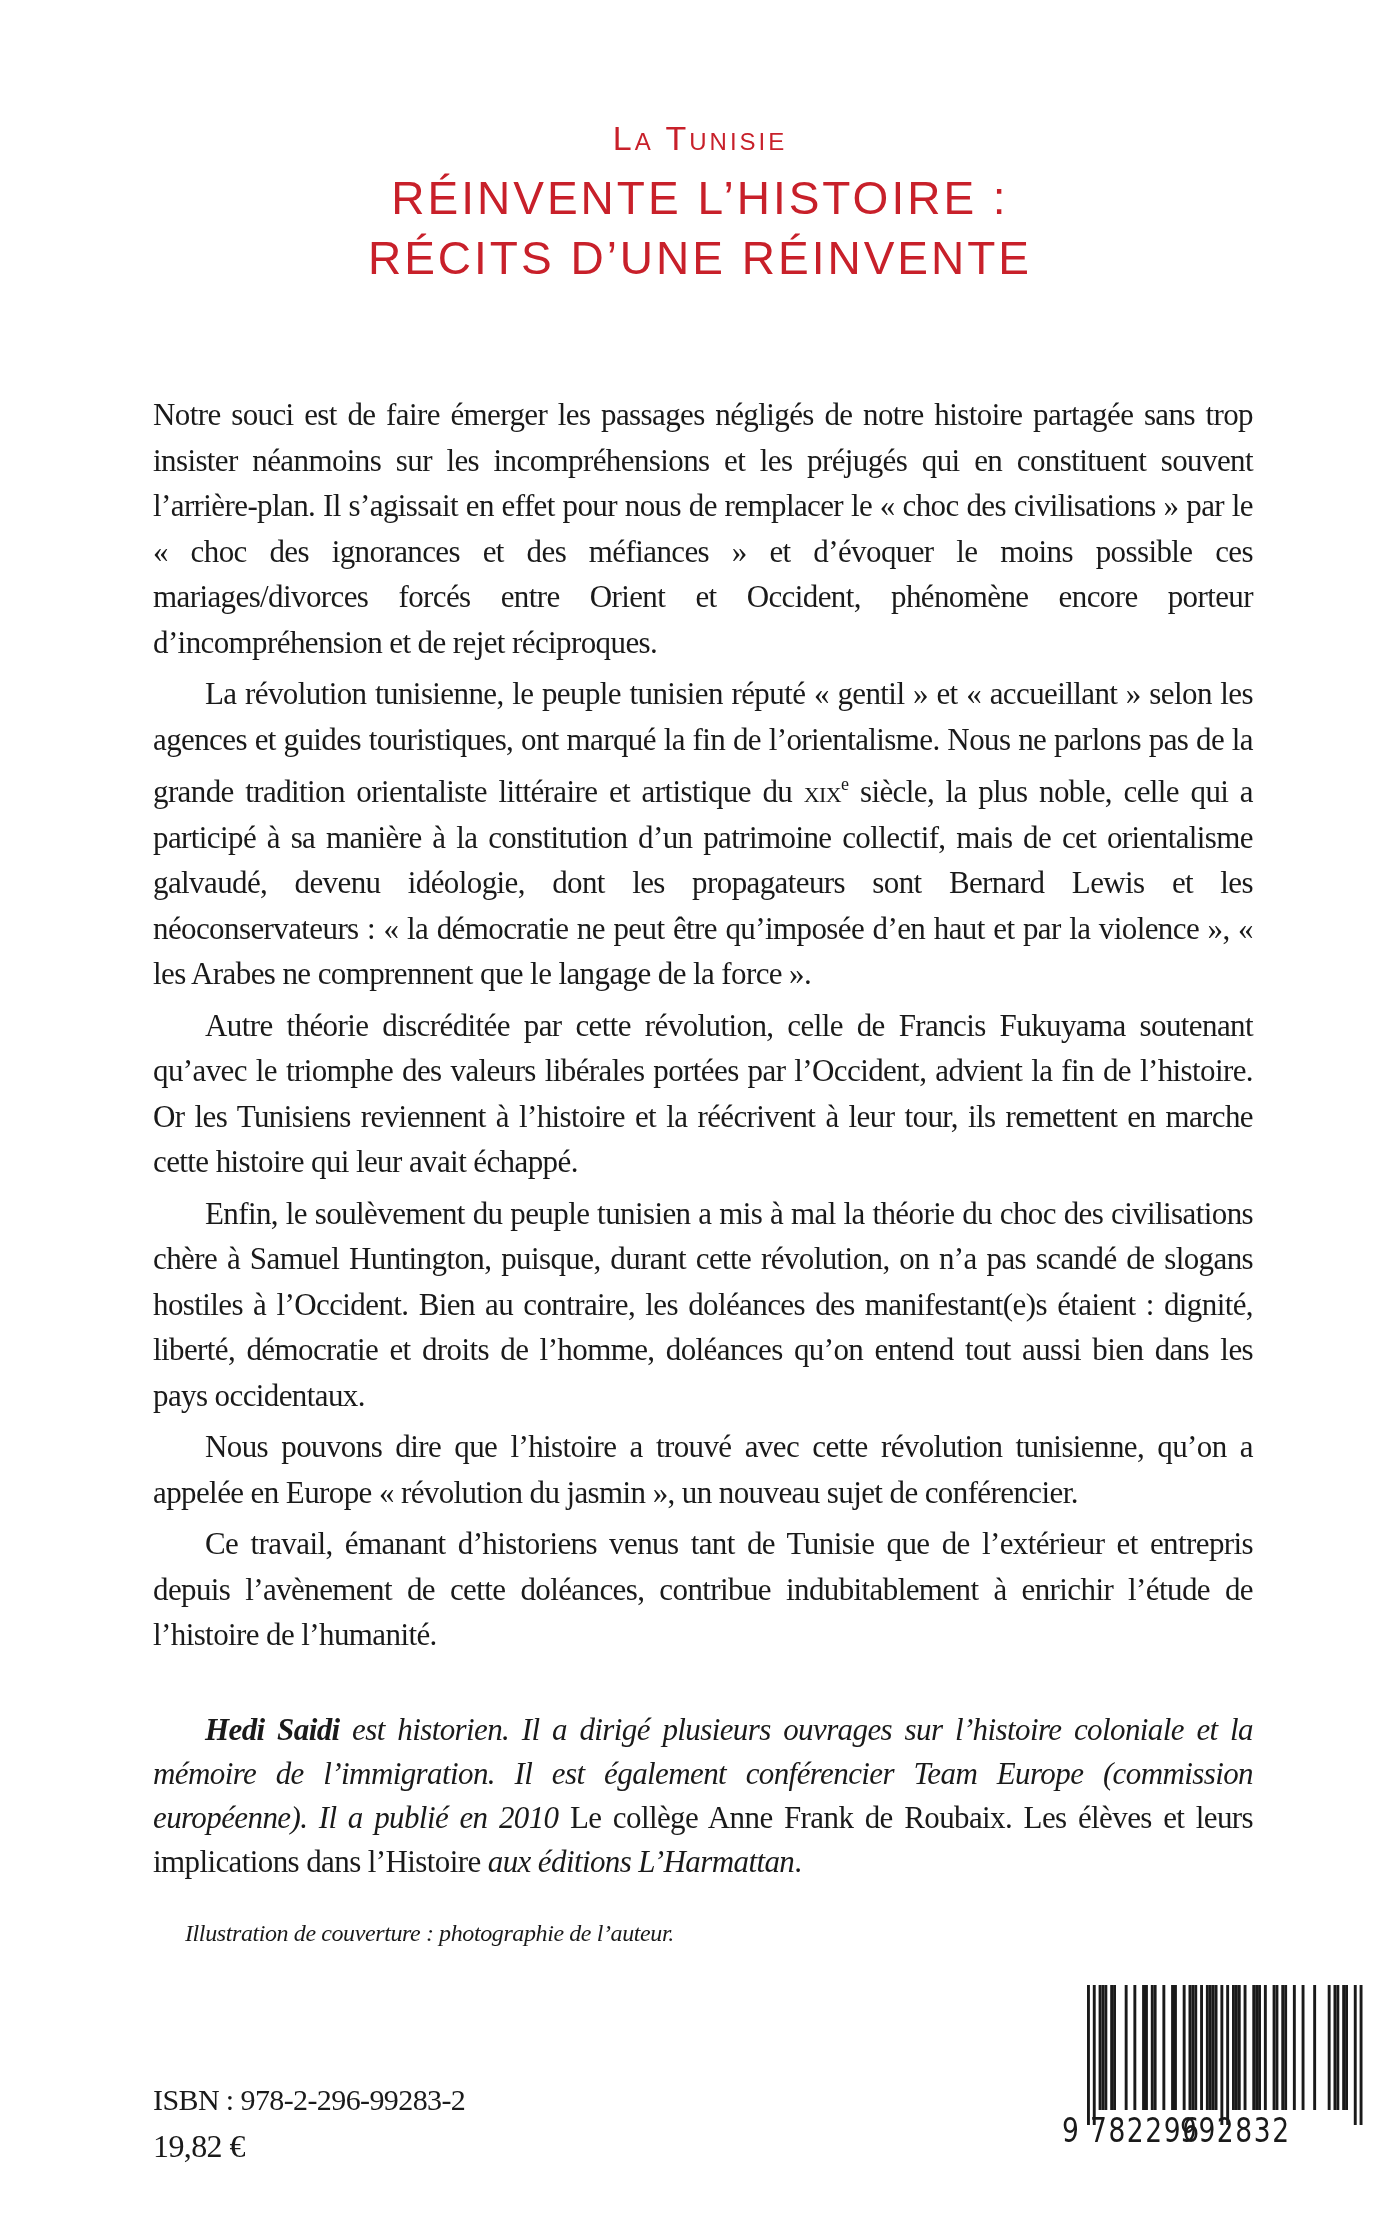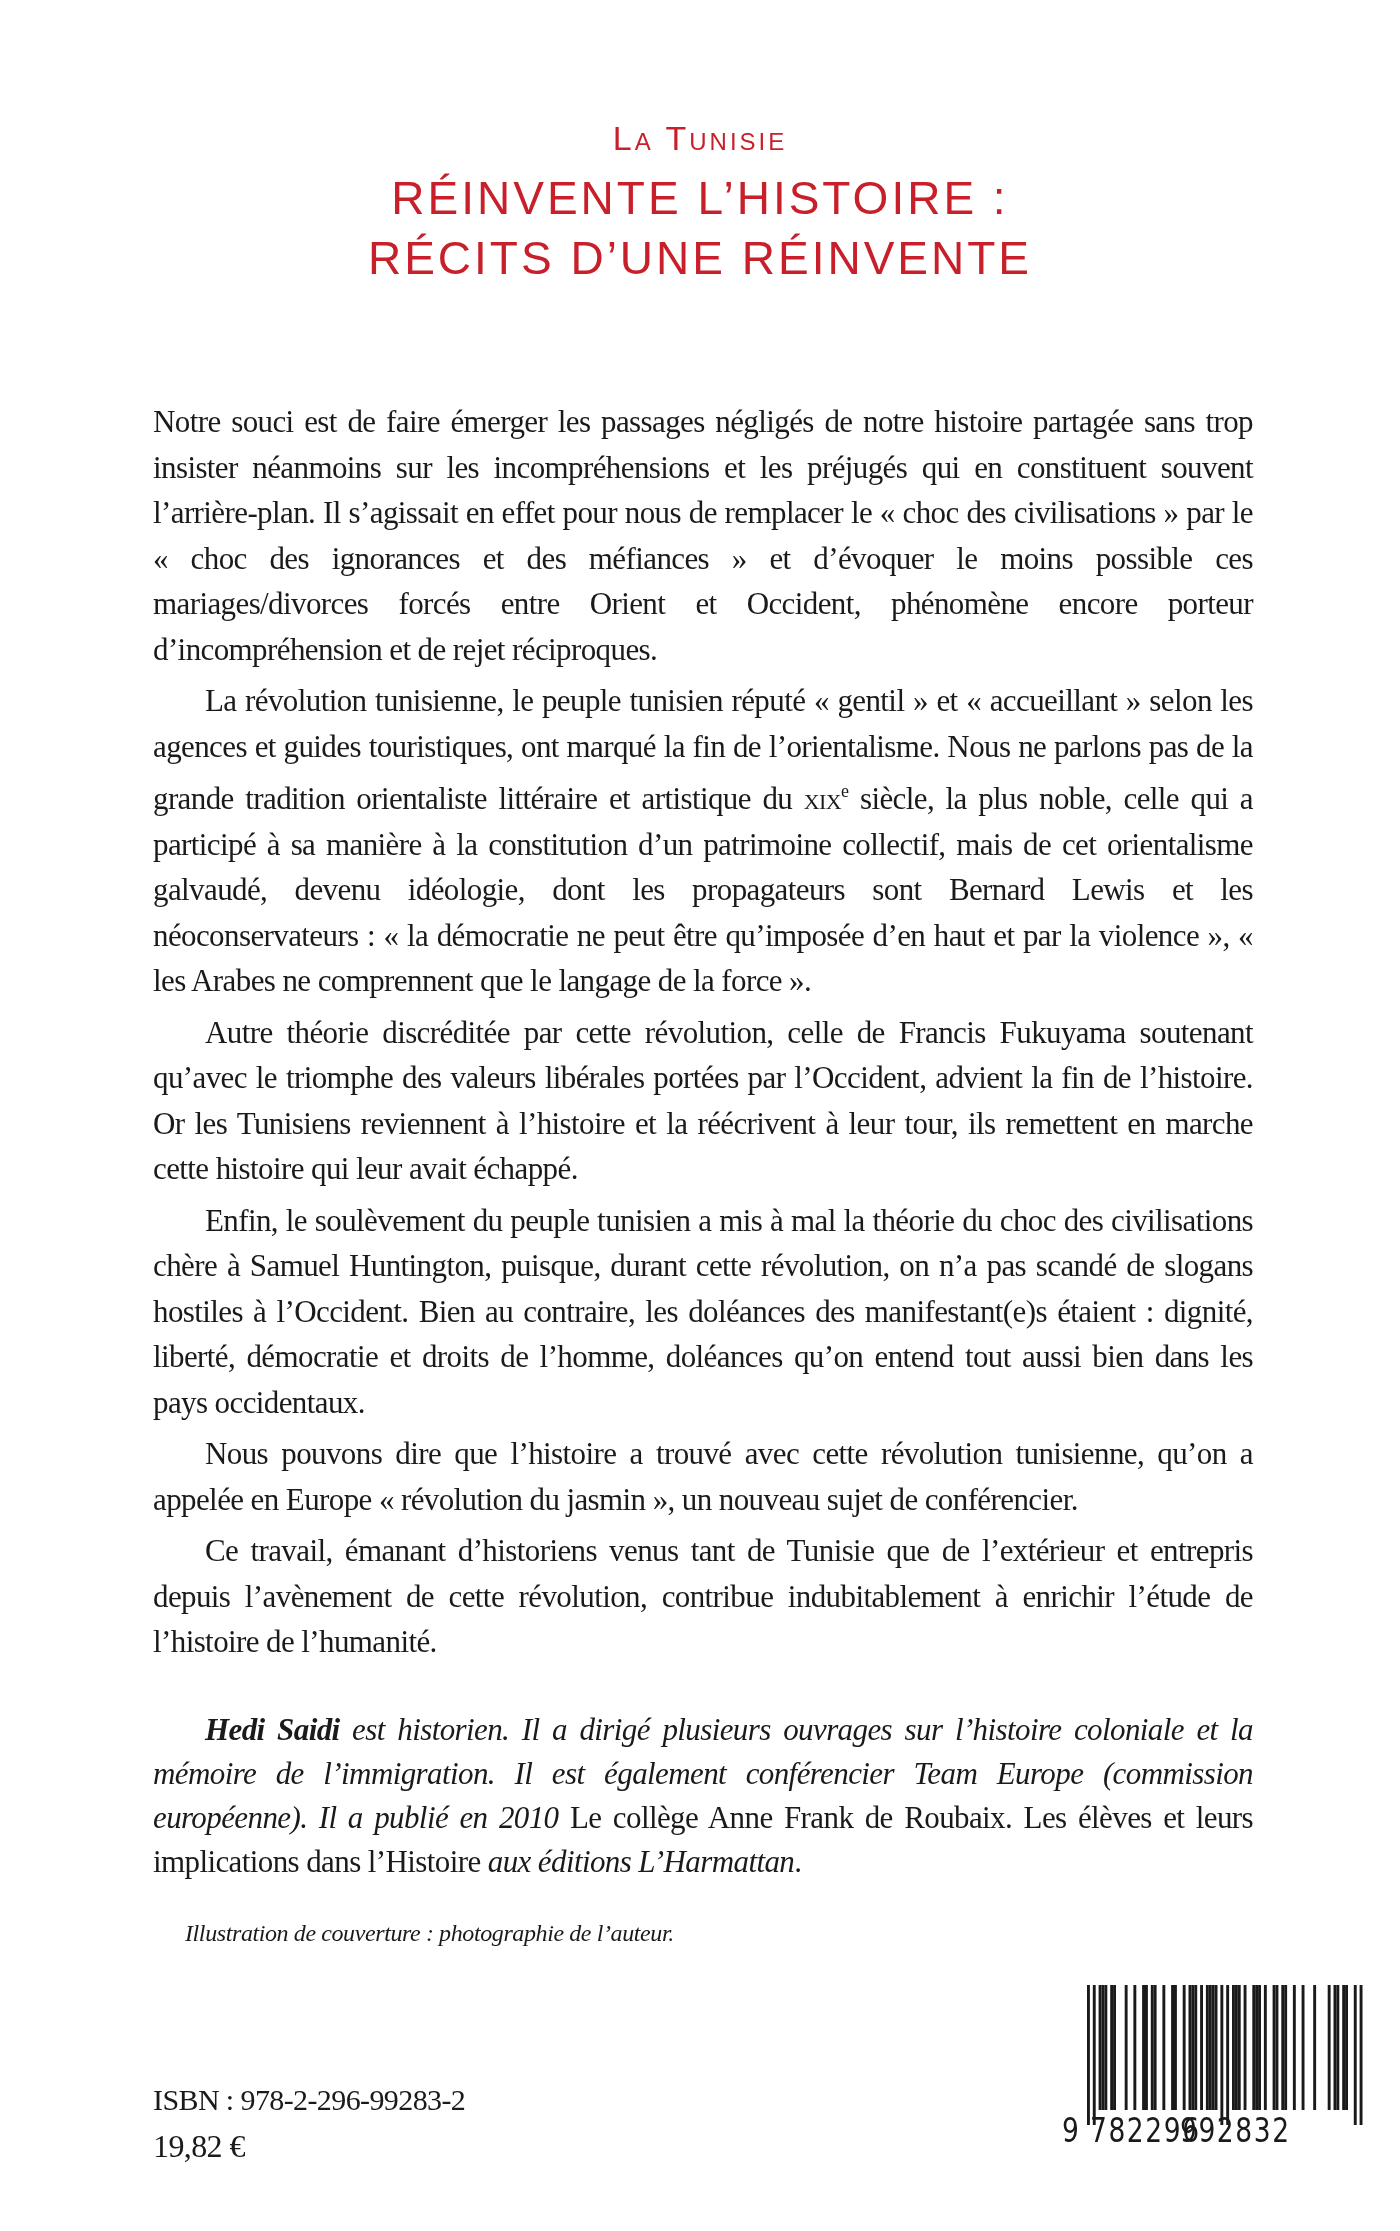--- a/index.html
+++ b/index.html
@@ -6,21 +6,21 @@
   body { width: 1400px; height: 2231px; position: relative; overflow: hidden;
          font-family: "Liberation Serif", "DejaVu Serif", serif; color: #1a1a1a; }
   .title-block { position: absolute; left: 0; top: 108px; width: 1400px; text-align: center; }
   .title-line { font-family: "Liberation Sans", "DejaVu Sans", sans-serif; color: #c8202a;
                 letter-spacing: 3px; line-height: 60px; font-weight: 400; }
   .title-line.l1 { font-size: 34px; font-variant: small-caps; }
   .title-line.l2, .title-line.l3 { font-size: 46px; }
   .subtitle { font-family: "Liberation Serif", serif; font-style: italic; color: #c8202a;
               font-size: 36px; margin-top: 14px; }
   .body-text { position: absolute; left: 153px; top: 392px; width: 1100px;
-               font-size: 31px; line-height: 45.5px; text-align: justify; letter-spacing: -0.6px; margin-top: 7px; }
+               font-size: 31px; line-height: 45.5px; text-align: justify; letter-spacing: -0.6px; }
   .body-text p { margin: 0 0 6px 0; }
   .body-text p.indent { text-indent: 52px; }
   .sc { font-variant: small-caps; text-transform: lowercase; }
   .sup { font-size: 18px; vertical-align: 12px; }
   .bio { position: absolute; left: 153px; top: 1708px; width: 1100px; font-size: 31px;
          line-height: 44px; text-align: justify; letter-spacing: -0.6px; text-indent: 52px; }
   .bio .i { font-style: italic; }
   .bio .b { font-style: italic; font-weight: bold; }
   .credit { position: absolute; left: 153px; top: 1920px; font-size: 24px; font-style: italic; letter-spacing: -0.4px; margin-left: 32px; }
   .isbn { position: absolute; left: 153px; top: 2083px; font-size: 30px; letter-spacing: -0.6px; }
@@ -38,21 +38,21 @@
   <div class="title-line l2">RÉINVENTE L’HISTOIRE :</div>
   <div class="title-line l3">RÉCITS D’UNE RÉINVENTE</div>
 </div>
 
 <div class="body-text">
   <p>Notre souci est de faire émerger les passages négligés de notre histoire partagée sans trop insister néanmoins sur les incompréhensions et les préjugés qui en constituent souvent l’arrière-plan. Il s’agissait en effet pour nous de remplacer le « choc des civilisations » par le « choc des ignorances et des méfiances » et d’évoquer le moins possible ces mariages/divorces forcés entre Orient et Occident, phénomène encore porteur d’incompréhension et de rejet réciproques.</p>
   <p class="indent"><span>La révolution tunisienne, le peuple tunisien réputé « gentil » et « accueillant » selon les agences et guides touristiques, ont marqué la fin de l’orientalisme. Nous ne parlons pas de la grande tradition orientaliste littéraire et artistique du </span><span class="sc">XIX</span><span class="sup">e</span><span> siècle, la plus noble, celle qui a participé à sa manière à la constitution d’un patrimoine collectif, mais de cet orientalisme galvaudé, devenu idéologie, dont les propagateurs sont Bernard Lewis et les néoconservateurs : « la démocratie ne peut être qu’imposée d’en haut et par la violence », « les Arabes ne comprennent que le langage de la force ».</span></p>
   <p class="indent">Autre théorie discréditée par cette révolution, celle de Francis Fukuyama soutenant qu’avec le triomphe des valeurs libérales portées par l’Occident, advient la fin de l’histoire. Or les Tunisiens reviennent à l’histoire et la réécrivent à leur tour, ils remettent en marche cette histoire qui leur avait échappé.</p>
   <p class="indent">Enfin, le soulèvement du peuple tunisien a mis à mal la théorie du choc des civilisations chère à Samuel Huntington, puisque, durant cette révolution, on n’a pas scandé de slogans hostiles à l’Occident. Bien au contraire, les doléances des manifestant(e)s étaient : dignité, liberté, démocratie et droits de l’homme, doléances qu’on entend tout aussi bien dans les pays occidentaux.</p>
   <p class="indent">Nous pouvons dire que l’histoire a trouvé avec cette révolution tunisienne, qu’on a appelée en Europe « révolution du jasmin », un nouveau sujet de conférencier.</p>
-  <p class="indent">Ce travail, émanant d’historiens venus tant de Tunisie que de l’extérieur et entrepris depuis l’avènement de cette révolution, contribue indubitablement à enrichir l’étude de l’histoire de l’humanité.</p>
+  <p class="indent">Ce travail, émanant d’historiens venus tant de Tunisie que de l’extérieur et entrepris depuis l’avènement de cette doléances, contribue indubitablement à enrichir l’étude de l’histoire de l’humanité.</p>
 </div>
 
 <div class="bio"><span class="b">Hedi Saidi</span><span class="i"> est historien. Il a dirigé plusieurs ouvrages sur l’histoire coloniale et la mémoire de l’immigration. Il est également conférencier Team Europe (commission européenne). Il a publié en 2010 </span><span>Le collège Anne Frank de Roubaix. Les élèves et leurs implications dans l’Histoire</span><span class="i"> aux éditions L’Harmattan</span><span>.</span></div>
 
 <div class="credit">Illustration de couverture : photographie de l’auteur.</div>
 
 <div class="isbn">ISBN : 978-2-296-99283-2</div>
 <div class="price">19,82 €</div>
 
 <svg class="barcode" id="barcode" viewBox="0 0 390 180">

